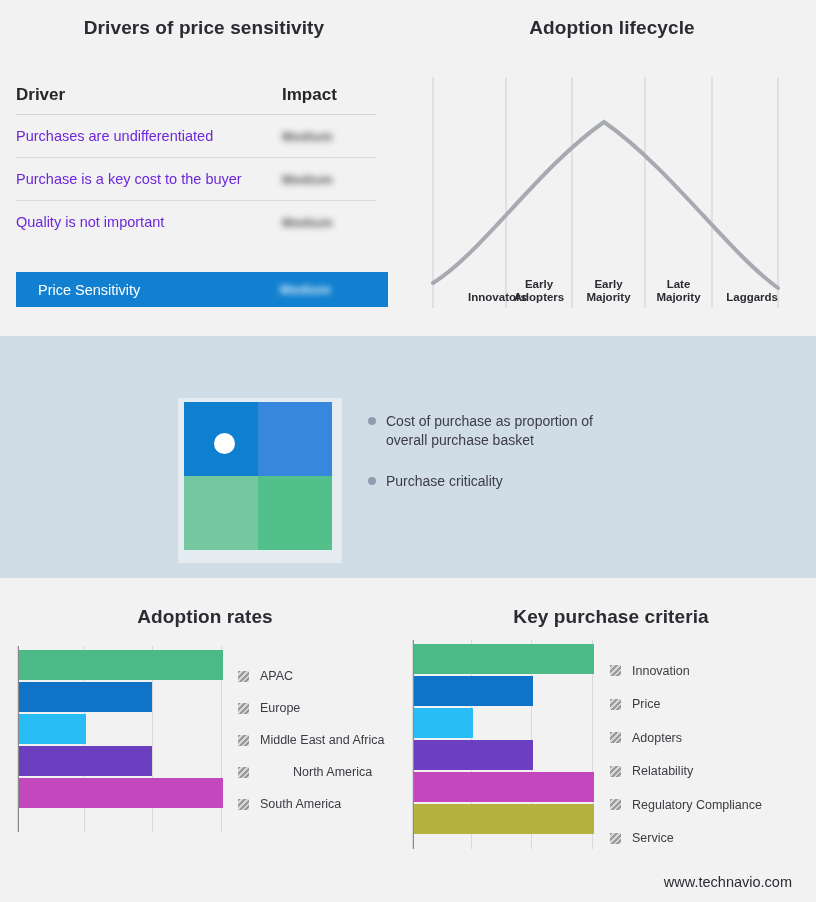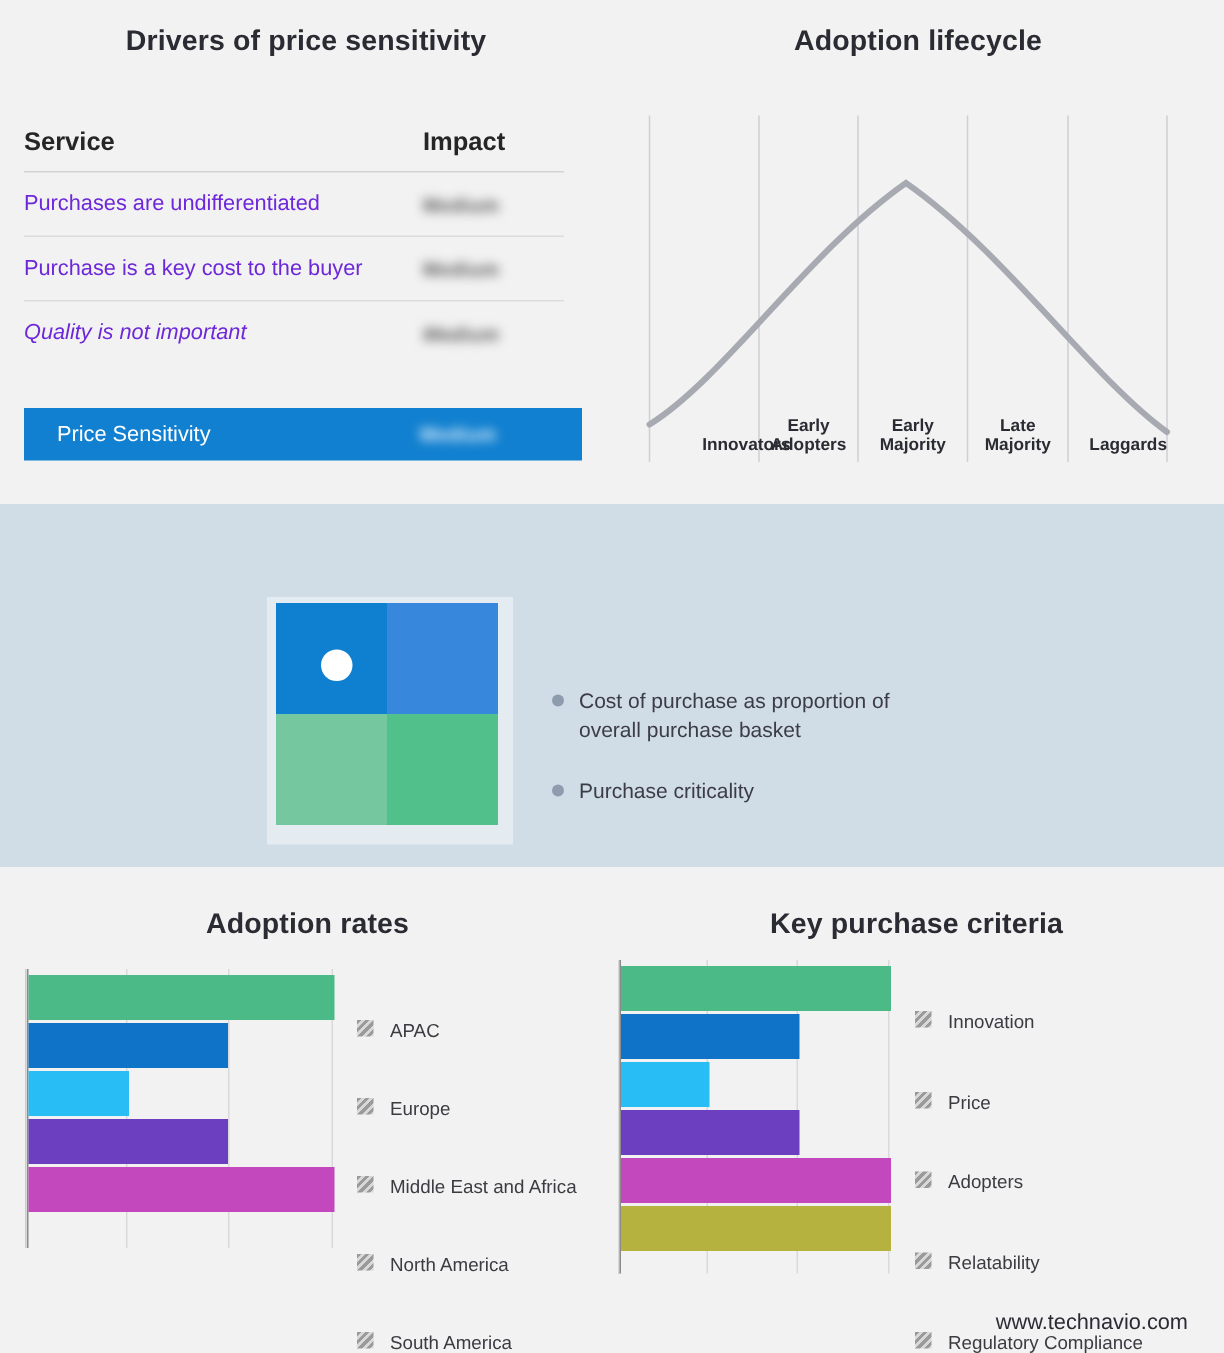--- a/index.html
+++ b/index.html
@@ -13,21 +13,21 @@
   .panel-title{font-size:19px;font-weight:bold;color:#2b2b33;text-align:center;letter-spacing:.1px;}
 
   
   .tbl-wrap{position:absolute;left:0;top:0;width:408px;height:280px;}
   .tbl-wrap .panel-title{position:absolute;left:0;top:17px;width:408px;}
   .tbl{position:absolute;left:16px;top:85px;width:360px;}
   .tbl-head{display:flex;align-items:flex-end;padding-bottom:9px;border-bottom:1px solid #d3d3d3;}
   .th-driver{flex:1;font-size:17px;font-weight:bold;color:#262626;}
   .th-impact{width:94px;font-size:17px;font-weight:bold;color:#262626;text-align:left;}
   .tbl-row{display:flex;align-items:center;height:42px;border-bottom:1px solid #dcdcdc;}
-  .tbl-row:last-of-type{border-bottom:none;font-style:italic;}
+  .tbl-row:last-of-type{border-bottom:none;}
   .td-driver{flex:1;font-size:14.5px;color:#6d28d9;}
   .td-impact{width:94px;font-size:13px;color:#555;filter:blur(3.4px);font-weight:600;letter-spacing:.3px;}
   .row-highlight{position:absolute;left:16px;top:272px;width:372px;height:35px;background:#1180d0;display:flex;align-items:center;}
   .row-highlight .td-driver{padding-left:22px;color:#ffffff;font-size:14.5px;}
   .row-highlight .td-impact{color:#e8f2fb;filter:blur(3.4px);width:94px;margin-right:14px;}
 
   
   .bell-wrap{position:absolute;left:408px;top:0;width:408px;height:336px;}
   .bell-wrap .panel-title{position:absolute;left:0;top:17px;width:408px;}
   .bell-svg{position:absolute;left:0;top:0;}
@@ -36,54 +36,54 @@
   
   .mid-wrap{position:absolute;left:0;top:336px;width:816px;height:242px;}
   .mid-wrap .panel-title{position:absolute;left:0;top:21px;width:816px;font-size:18px;}
   .quad-frame{position:absolute;left:178px;top:62px;width:164px;height:165px;background:#e4ebf1;}
   .quad{position:absolute;left:6px;top:4px;width:148px;height:148px;display:grid;grid-template-columns:1fr 1fr;grid-template-rows:1fr 1fr;}
   .q-tl{background:#0f7fd0;position:relative;}
   .q-tr{background:#3788dc;}
   .q-bl{background:#74c79e;}
   .q-br{background:#51c08b;}
   .q-dot{position:absolute;left:30px;top:31px;width:21px;height:21px;border-radius:50%;background:#ffffff;}
-  .mid-legend{position:absolute;left:368px;top:76px;width:330px;margin-top:46px;}
+  .mid-legend{position:absolute;left:368px;top:76px;width:330px;}
   .ml-item{display:flex;align-items:flex-start;margin-bottom:22px;}
   .ml-bullet{width:8px;height:8px;border-radius:50%;background:#8f9cb0;margin-top:5px;margin-right:10px;flex:none;}
   .ml-text{font-size:14px;color:#3c3c46;line-height:19px;max-width:250px;}
 
   
   .bc{position:absolute;top:578px;height:324px;}
   .bc-left{left:0;width:410px;}
   .bc-right{left:406px;width:410px;}
   .bc .panel-title{position:absolute;top:28px;width:100%;}
   .plot{position:absolute;background:#f2f2f2;}
   .axis-y{position:absolute;left:0;top:0;width:2px;height:100%;background:#8a8a8a;}
   .grid-v{position:absolute;top:0;width:1px;height:100%;background:#d9d9d9;}
   .bar{position:absolute;height:30px;}
   .legend{position:absolute;}
-  .lg-item{display:flex;margin-top:20px;}
+  .lg-item{display:flex;align-items:center;}
   .lg-swatch{width:11px;height:11px;margin-right:11px;flex:none;
      background-image:repeating-linear-gradient(135deg,#9a9a9a 0 2px,#d8d8d8 2px 4px);}
   .lg-text{font-size:12.5px;color:#3b3b42;white-space:nowrap;}
   .footer-url{position:absolute;right:24px;bottom:12px;font-size:14.5px;color:#2b2b33;}
 </style>
 </head>
 <body>
 
 <div class="band band-top"></div>
 <div class="band band-mid"></div>
 <div class="band band-bot"></div>
 
 <div class="tbl-wrap">
   <div class="panel-title">Drivers of price sensitivity</div>
 
   <div class="tbl">
     <div class="tbl-head">
-      <div class="th-driver">Service</div>
+      <div class="th-driver">Driver</div>
       <div class="th-impact">Impact</div>
     </div>
 
     <div class="tbl-row">
       <div class="td-driver">Purchases are undifferentiated</div>
       <div class="td-impact">Medium</div>
     </div>
     <div class="tbl-row">
       <div class="td-driver">Purchase is a key cost to the buyer</div>
       <div class="td-impact">Medium</div>
@@ -167,21 +167,21 @@
         <span class="lg-text">APAC</span>
       </div>
       <div class="lg-item" style="height: 32px;">
         <span class="lg-swatch"></span>
         <span class="lg-text">Europe</span>
       </div>
       <div class="lg-item" style="height: 32px;">
         <span class="lg-swatch"></span>
         <span class="lg-text">Middle East and Africa</span>
       </div>
-      <div class="lg-item" style="height: 32px;">
+      <div class="lg-item" style="height: 32px; gap: 33px;">
         <span class="lg-swatch"></span>
         <span class="lg-text">North America</span>
       </div>
       <div class="lg-item" style="height: 32px;">
         <span class="lg-swatch"></span>
         <span class="lg-text">South America</span>
       </div>
     </div>
 </div>
 

